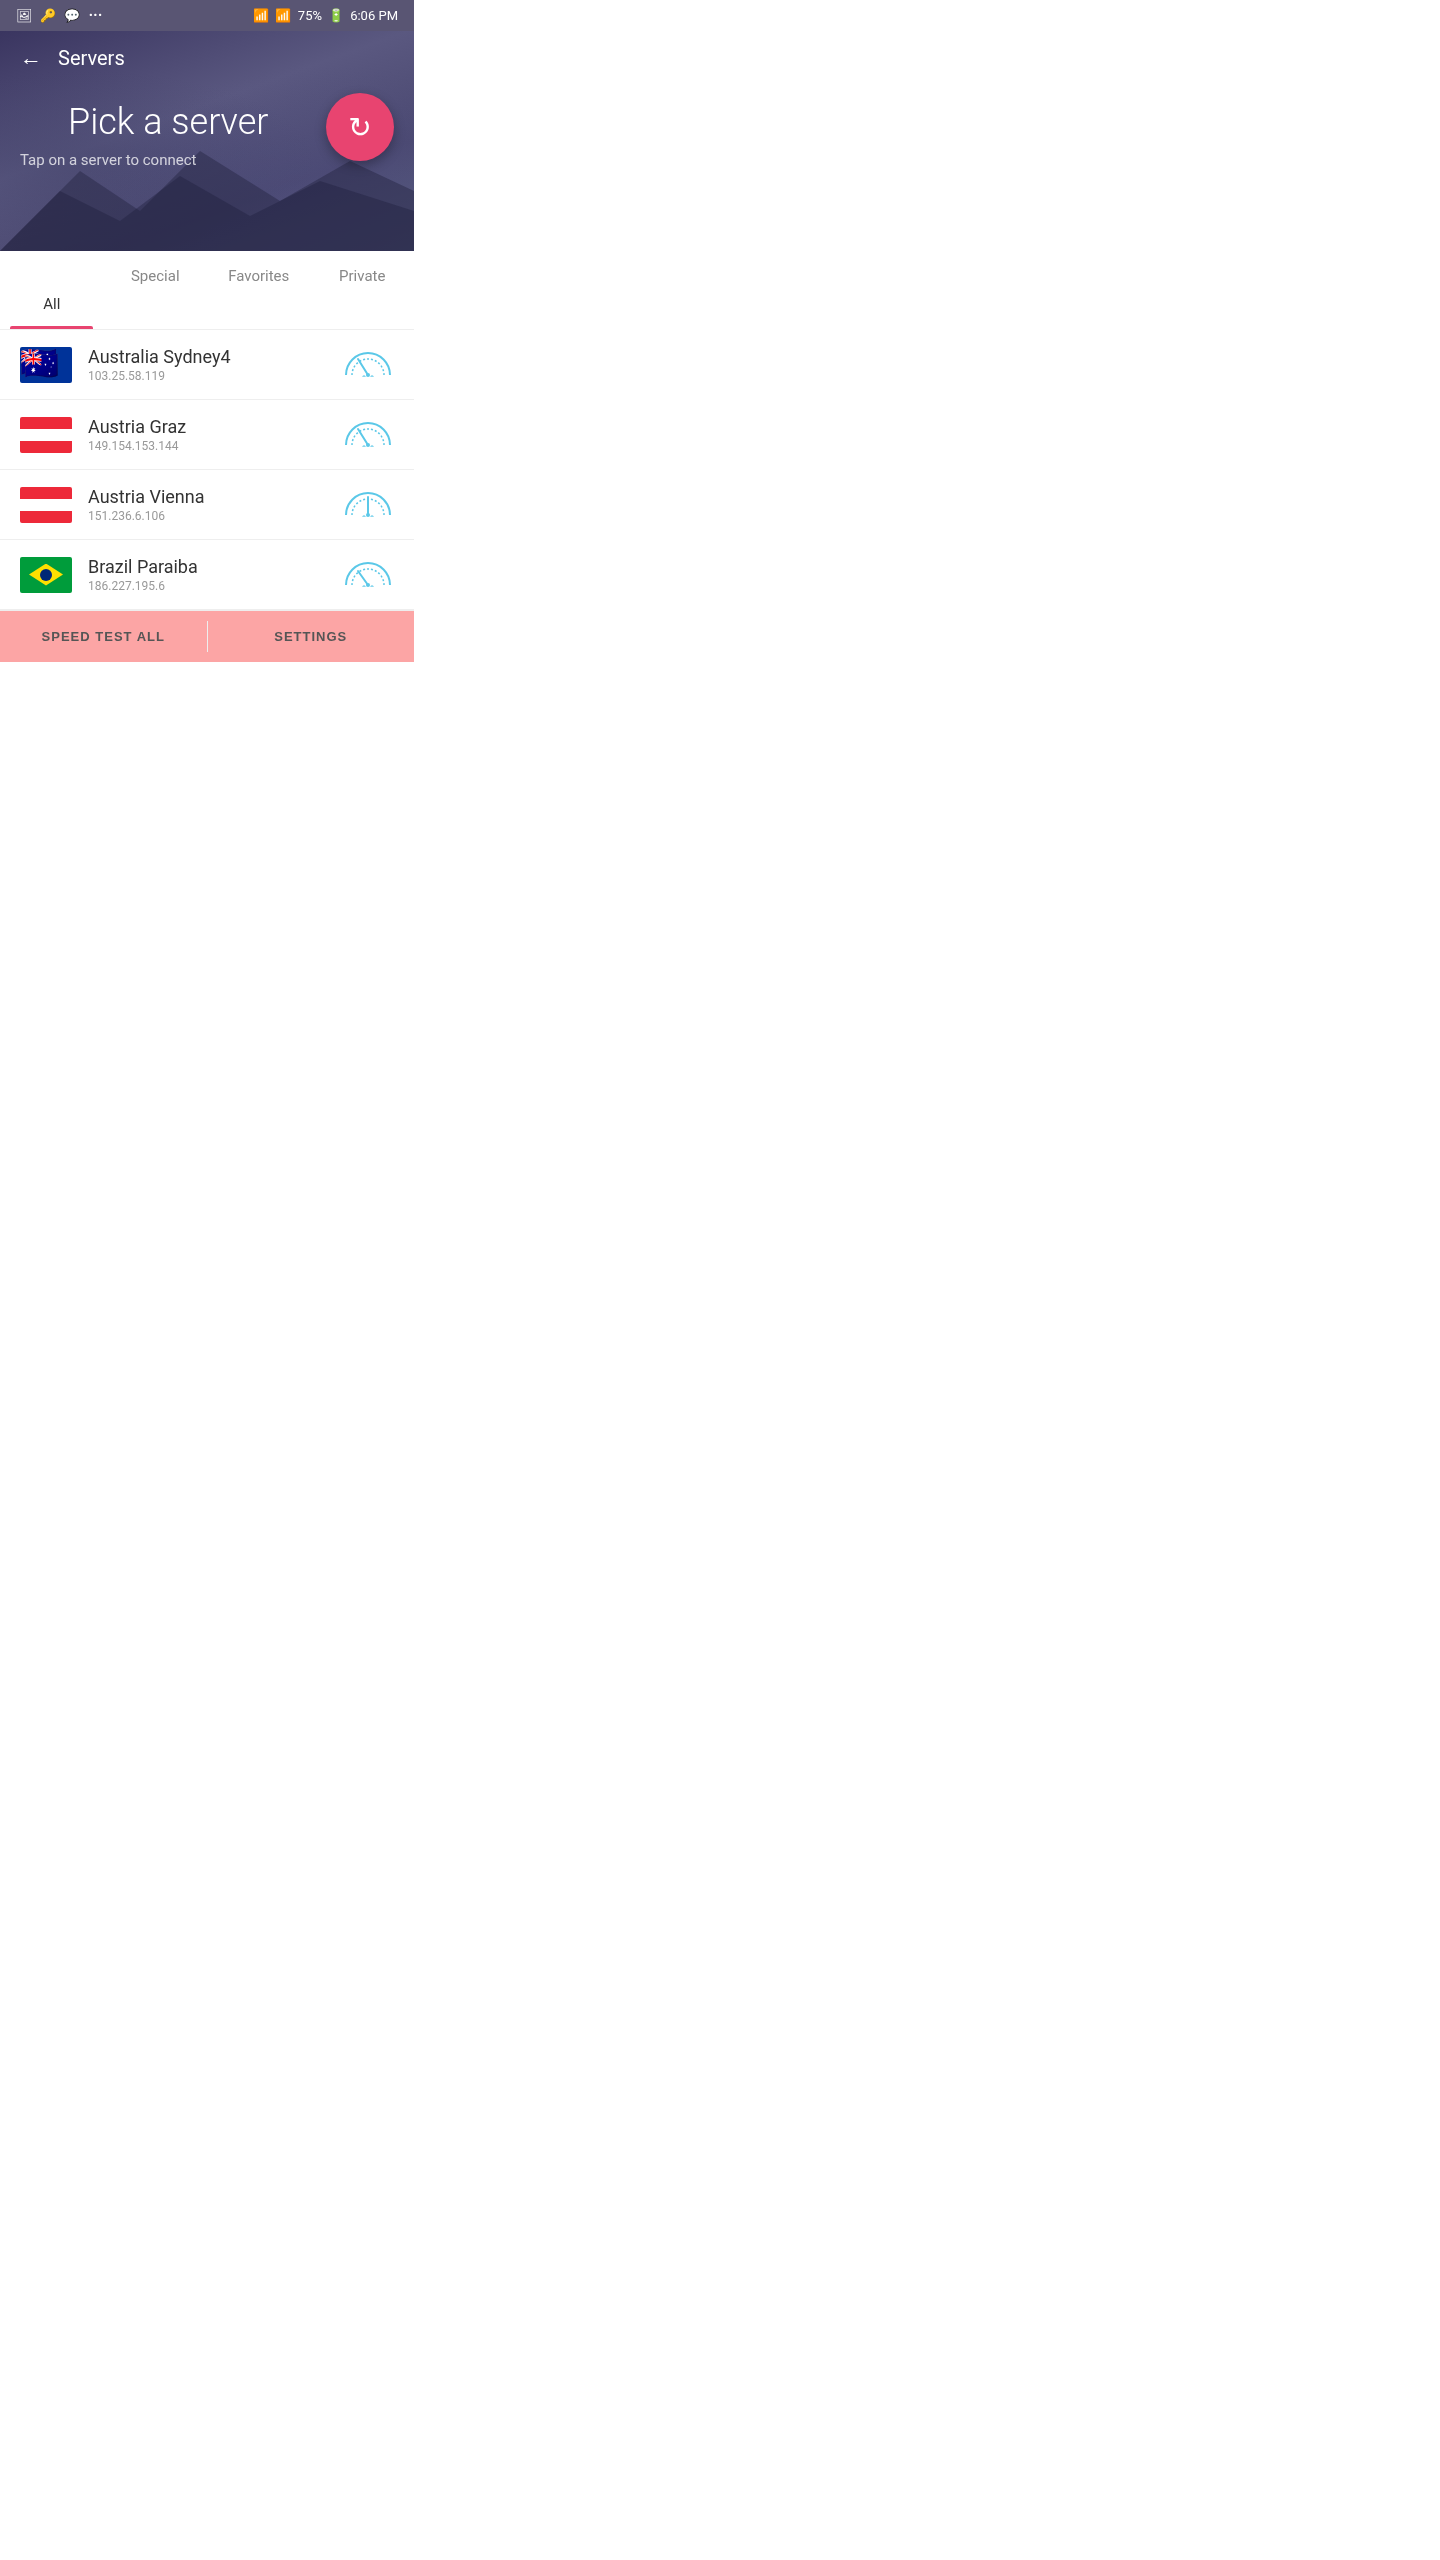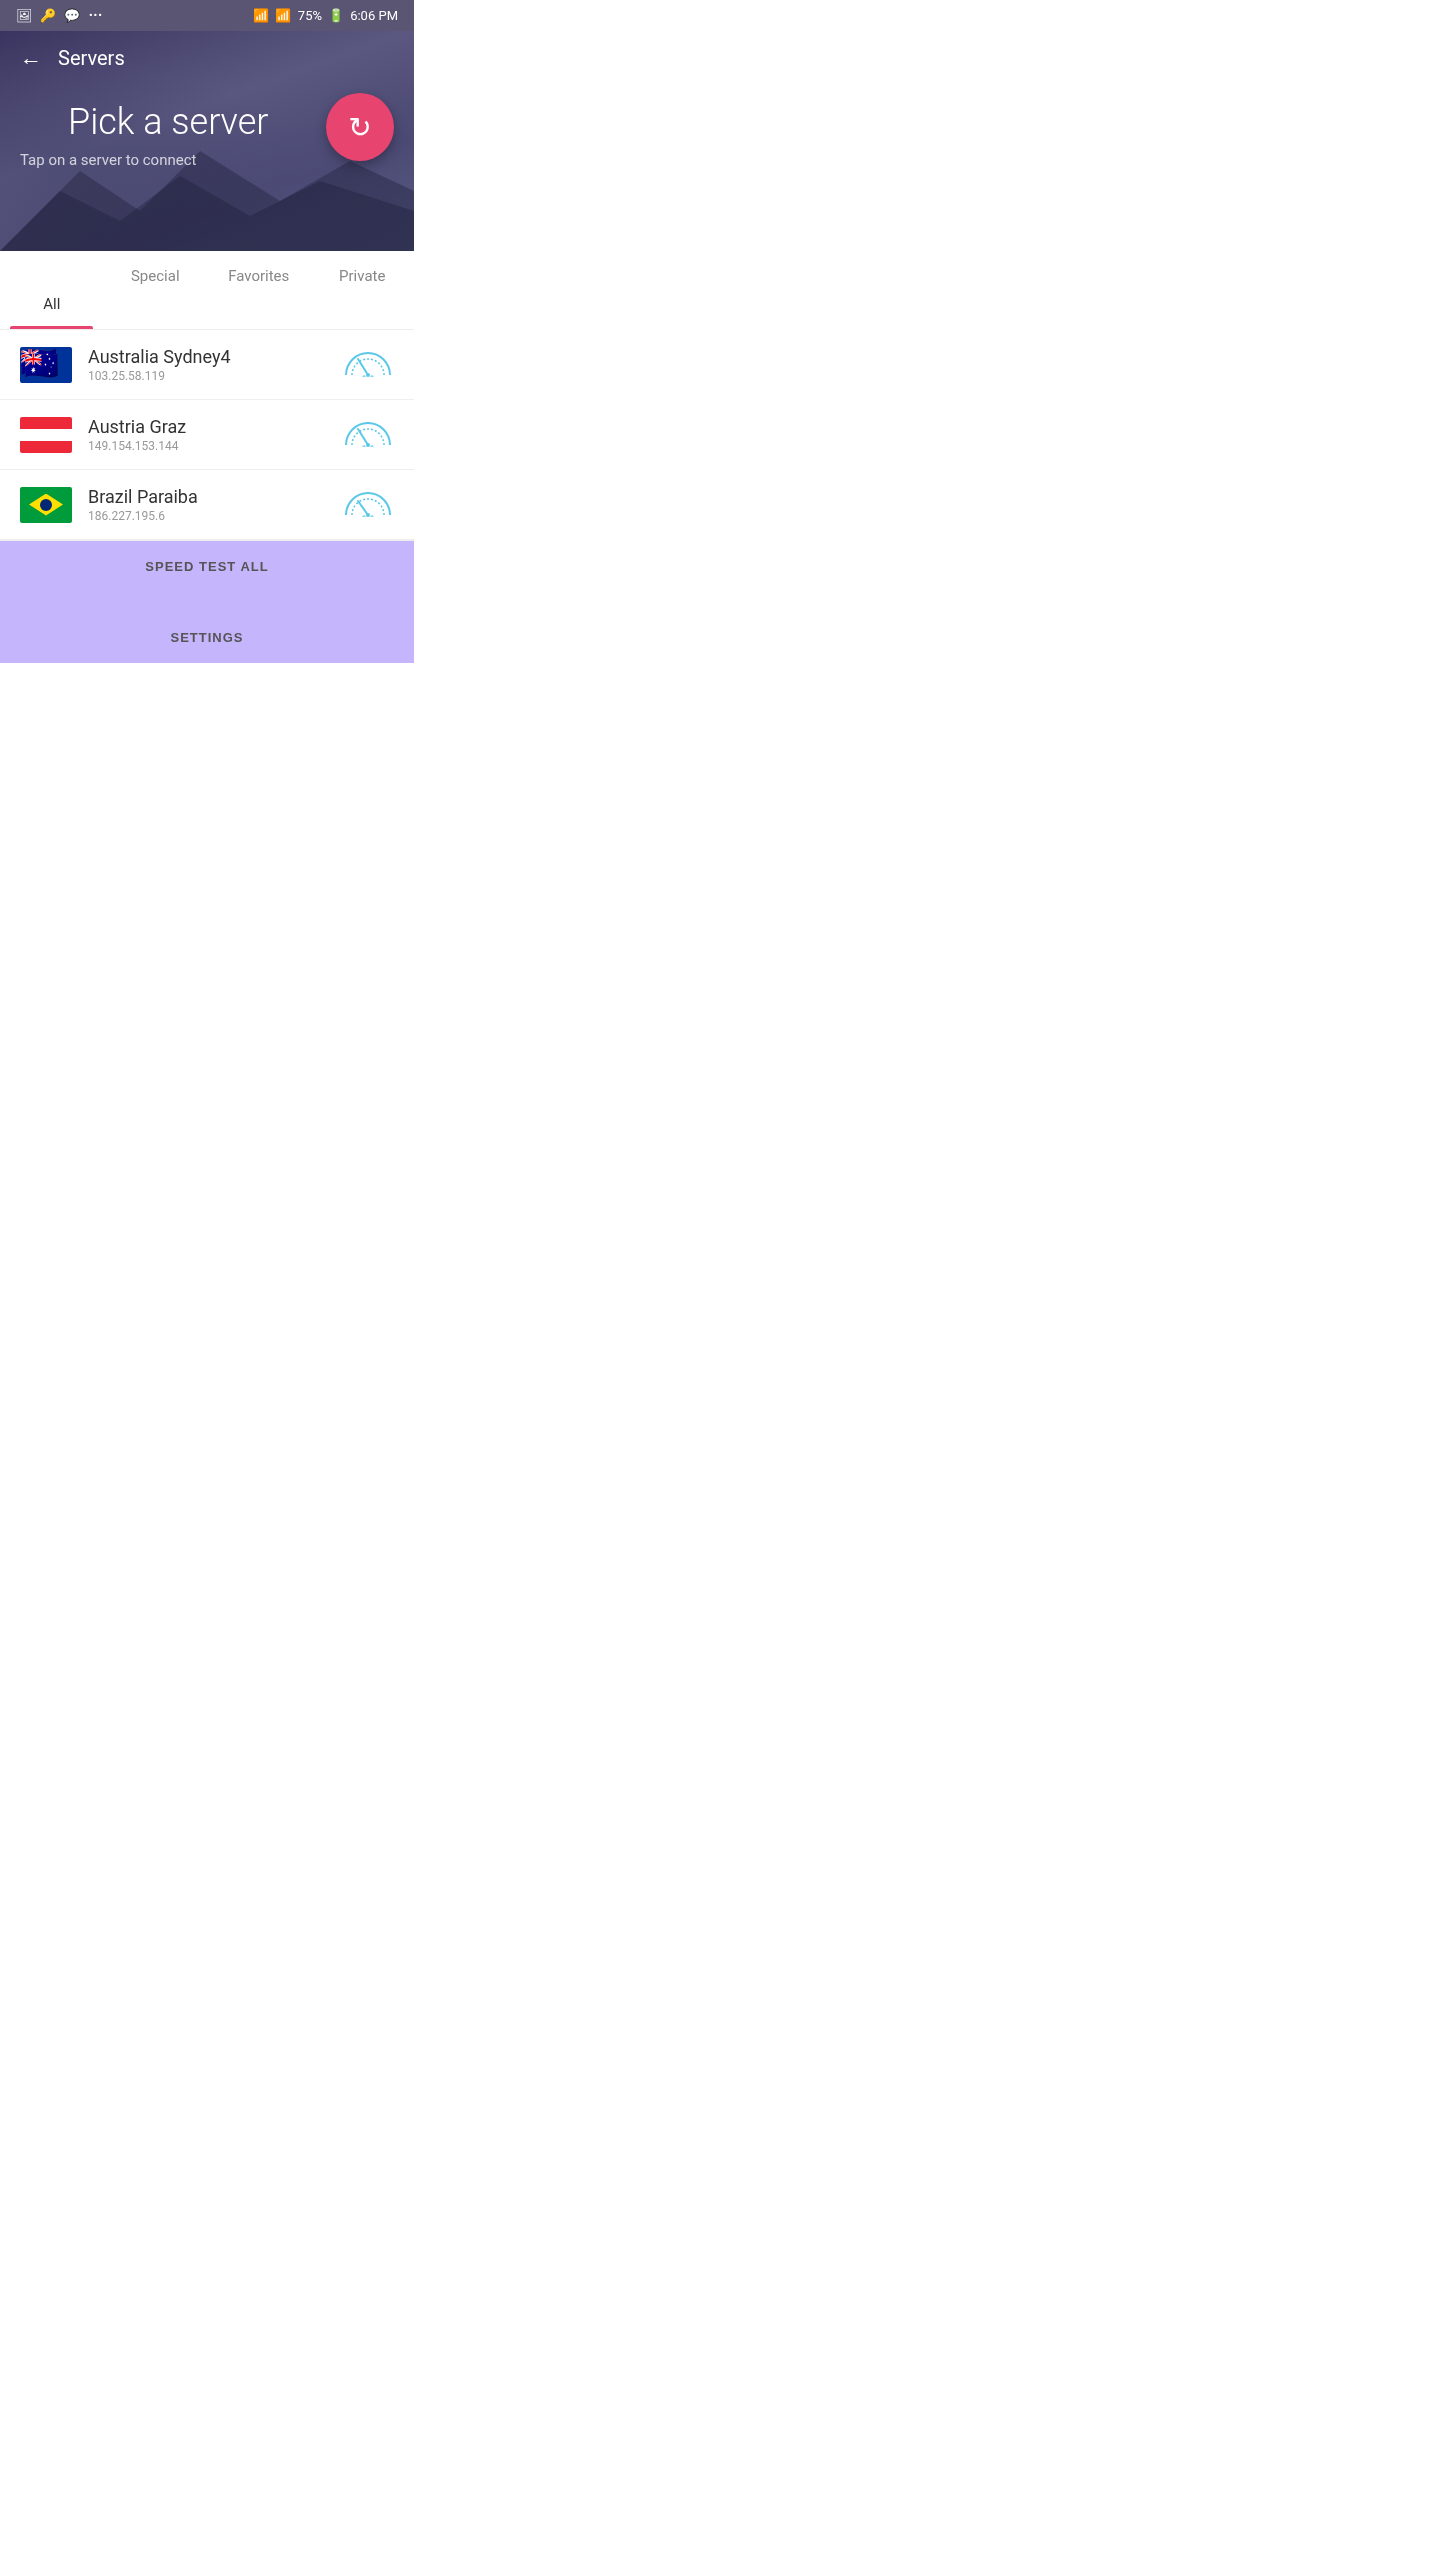--- a/index.html
+++ b/index.html
@@ -197,24 +197,23 @@
     
     .speedometer {
       width: 52px;
       height: 32px;
     }
 
     
     .bottom-bar {
       display: flex;
       border-top: 1px solid #eee;
-      background: #c4b5fd;
+      background: #fca5a5;
       position: sticky;
       bottom: 0;
-      flex-direction: column;
     }
 
     .bottom-btn {
       flex: 1;
       padding: 18px 8px;
       text-align: center;
       font-size: 13px;
       font-weight: 700;
       letter-spacing: 1px;
       color: #555;
@@ -398,20 +397,41 @@
         <path d="M4 28 A22 22 0 0 1 48 28" stroke="#5bc8e8" stroke-width="2" fill="none"></path>
         <path d="M10 28 A16 16 0 0 1 42 28" stroke="#5bc8e8" stroke-width="1.5" fill="none" stroke-dasharray="2,2"></path>
         <line x1="26" y1="28" x2="16" y2="12" stroke="#5bc8e8" stroke-width="2" stroke-linecap="round"></line>
         <circle cx="26" cy="28" r="2" fill="#5bc8e8"></circle>
         <path d="M20 30 Q22 26 24 30" fill="#5bc8e8" opacity="0.7"></path>
         <path d="M28 30 Q30 26 32 30" fill="#5bc8e8" opacity="0.7"></path>
       </svg>
     </div>
   </div>
 
+  <div class="server-item">
+    <div class="at-flag">
+      <div class="at-top"></div>
+      <div class="at-mid"></div>
+      <div class="at-bot"></div>
+    </div>
+    <div class="server-info">
+      <div class="server-name">Austria Vienna</div>
+      <div class="server-ip">151.236.6.106</div>
+    </div>
+    <div class="speed-icon">
+      <svg class="speedometer" viewBox="0 0 52 32" fill="none" xmlns="http://www.w3.org/2000/svg">
+        <path d="M4 28 A22 22 0 0 1 48 28" stroke="#5bc8e8" stroke-width="2" fill="none"></path>
+        <path d="M10 28 A16 16 0 0 1 42 28" stroke="#5bc8e8" stroke-width="1.5" fill="none" stroke-dasharray="2,2"></path>
+        <line x1="26" y1="28" x2="26" y2="10" stroke="#5bc8e8" stroke-width="2" stroke-linecap="round"></line>
+        <circle cx="26" cy="28" r="2" fill="#5bc8e8"></circle>
+        <path d="M20 30 Q22 26 24 30" fill="#5bc8e8" opacity="0.7"></path>
+        <path d="M28 30 Q30 26 32 30" fill="#5bc8e8" opacity="0.7"></path>
+      </svg>
+    </div>
+  </div>
 
 
   <div class="server-item">
     <div class="br-flag">
       <div class="br-diamond">
         <div class="br-circle"></div>
       </div>
     </div>
     <div class="server-info">
       <div class="server-name">Brazil Paraiba</div>

